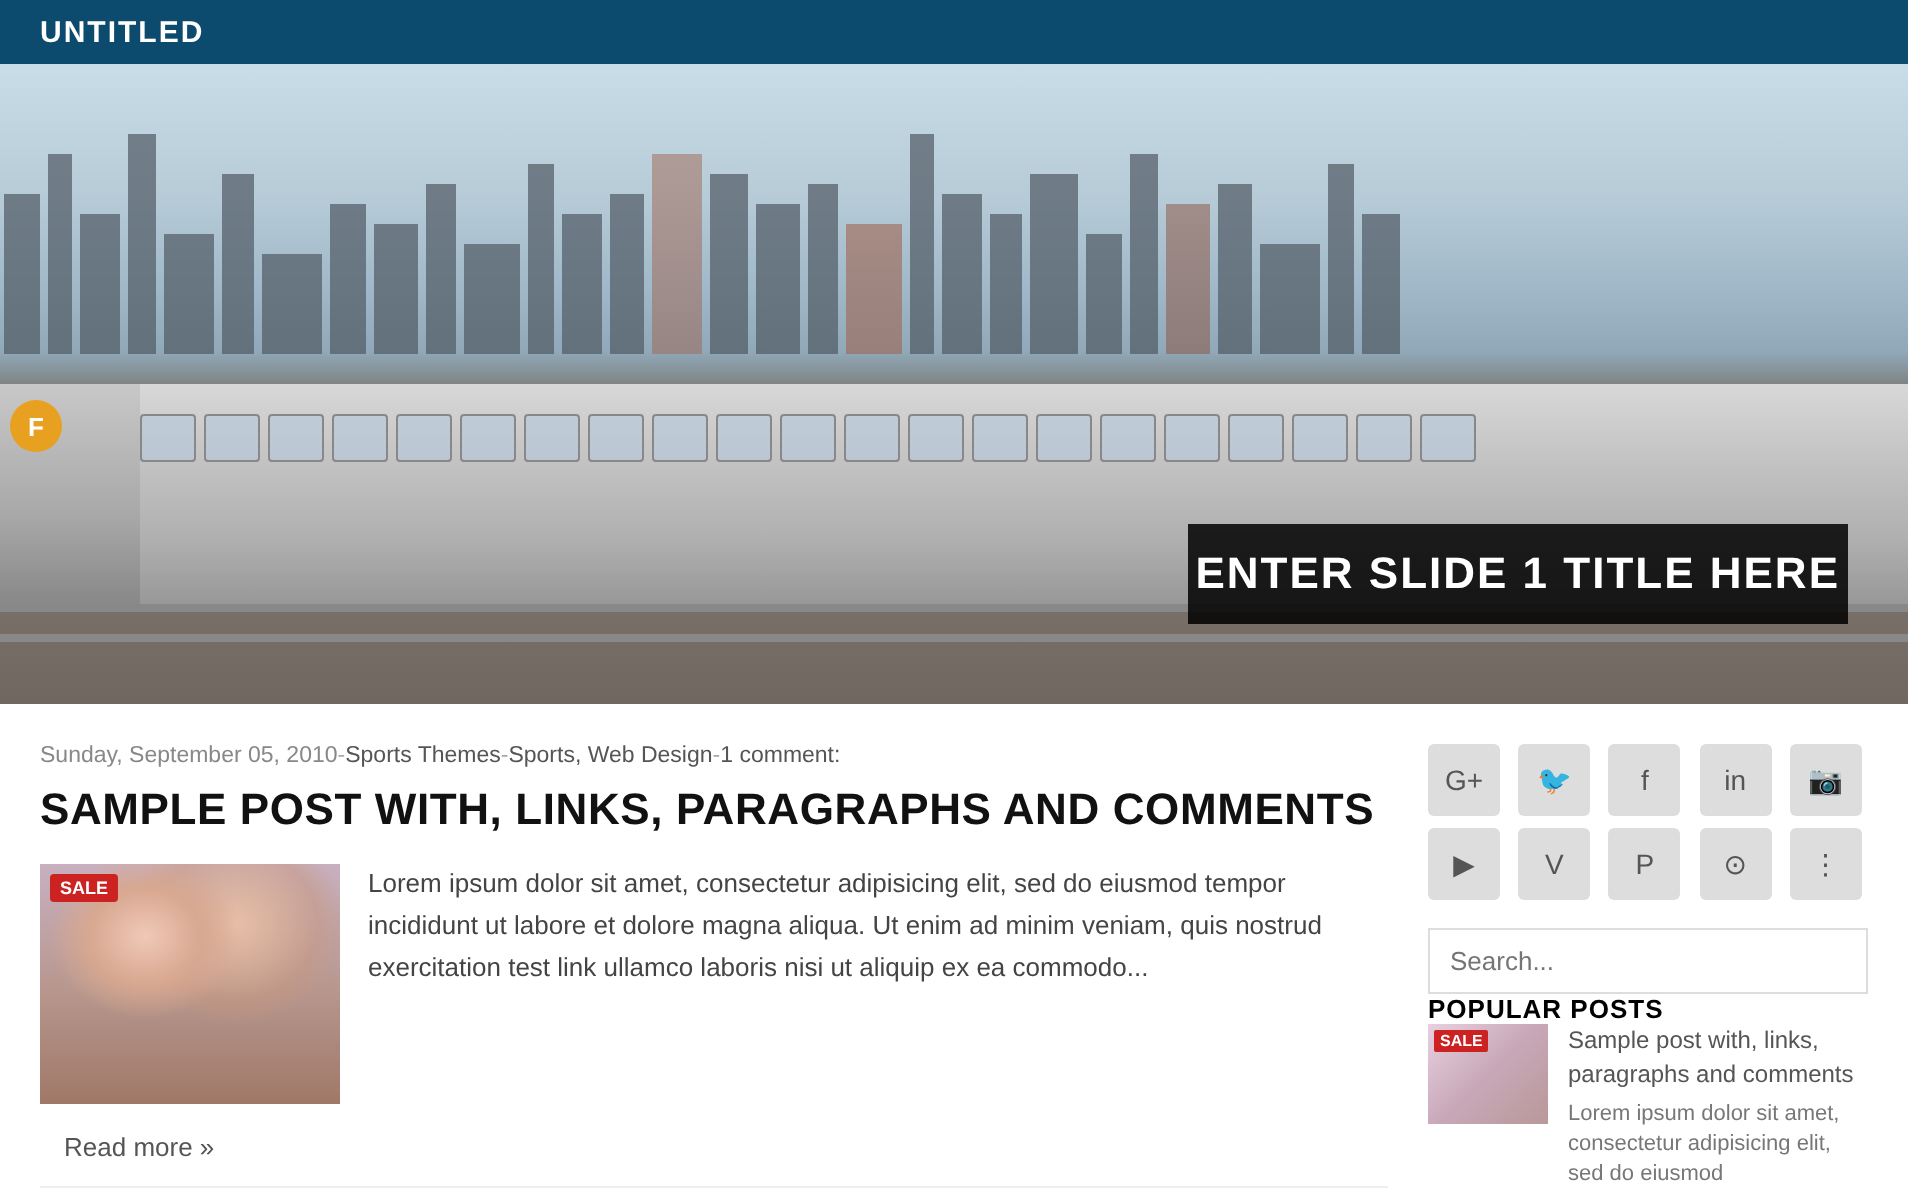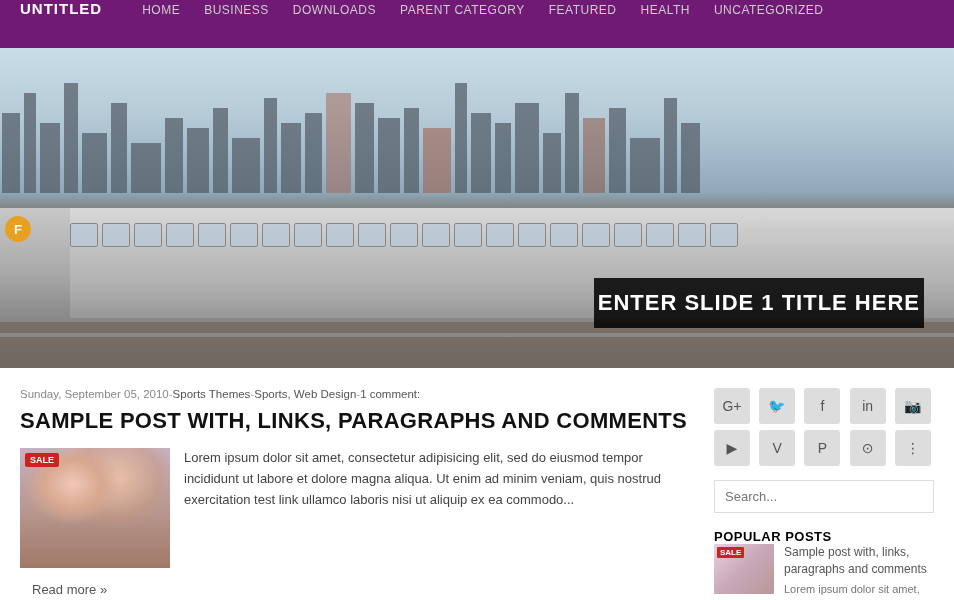--- a/index.html
+++ b/index.html
@@ -1,24 +1,24 @@
 <!DOCTYPE html>
 <html><head>
   <meta charset="utf-8">
   <style>
     * { margin: 0; padding: 0; box-sizing: border-box; }
     body { font-family: Arial, sans-serif; background: #f0f0f0; width: 954px; overflow-x: hidden; }
 
     
     .navbar {
-      background: #701a75;
-      display: flex;
-      align-items: flex-start;
+      background: #0c4a6e;
+      display: flex;
+      align-items: center;
       padding: 0 20px;
-      height: 48px;
+      height: 32px;
     }
     .nav-brand {
       color: #fff;
       font-weight: bold;
       font-size: 15px;
       letter-spacing: 1px;
       margin-right: 40px;
       text-transform: uppercase;
     }
     .nav-links {
@@ -243,21 +243,20 @@
       cursor: pointer;
       text-decoration: none;
     }
 
     .search-box {
       width: 100%;
       padding: 8px 10px;
       border: 1px solid #ddd;
       font-size: 13px;
       color: #aaa;
-      margin-bottom: 16px;
       outline: none;
     }
 
     .popular-posts-title {
       font-size: 13px;
       font-weight: bold;
       text-transform: uppercase;
       color: #000000;
       letter-spacing: 0.5px;
     }
@@ -294,29 +293,20 @@
       border-top: 1px solid #eee;
       padding-top: 12px;
       margin-top: 12px;
     }
   </style>
 </head>
 <body>
 
 <nav class="navbar">
   <div class="nav-brand">UNTITLED</div>
-  <ul class="nav-links">
-    <li><a href="#">HOME</a></li>
-    <li><a href="#">BUSINESS</a></li>
-    <li><a href="#">DOWNLOADS</a></li>
-    <li><a href="#">PARENT CATEGORY</a></li>
-    <li><a href="#">FEATURED</a></li>
-    <li><a href="#">HEALTH</a></li>
-    <li><a href="#">UNCATEGORIZED</a></li>
-  </ul>
 </nav>
 
 <div class="hero">
   <div class="photo-sim">
 
     <div class="buildings">
       <div class="building" style="height:80px;width:18px;"></div>
       <div class="building" style="height:100px;width:12px;"></div>
       <div class="building" style="height:70px;width:20px;"></div>
       <div class="building" style="height:110px;width:14px;"></div>

